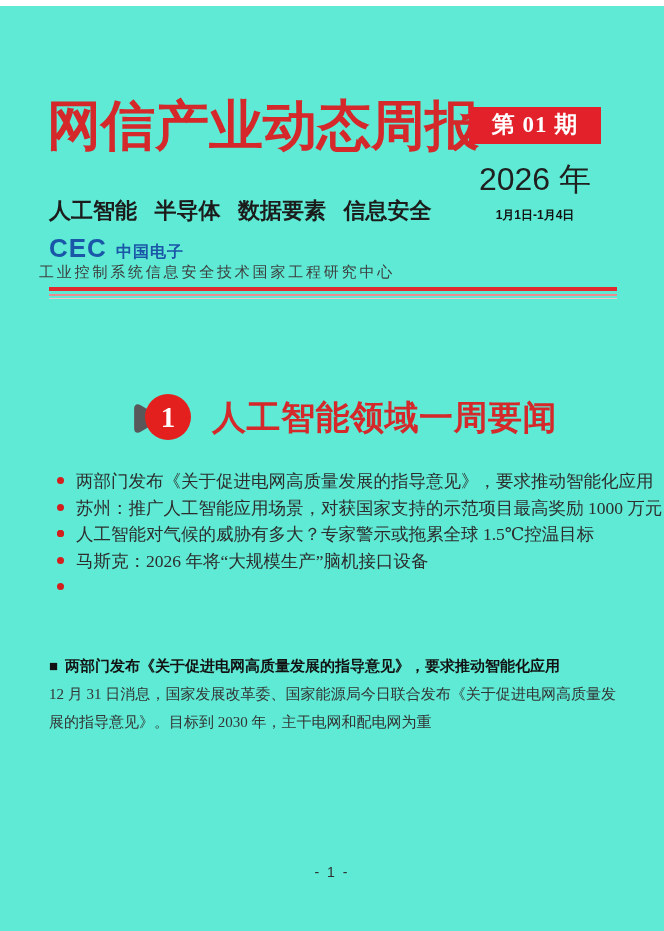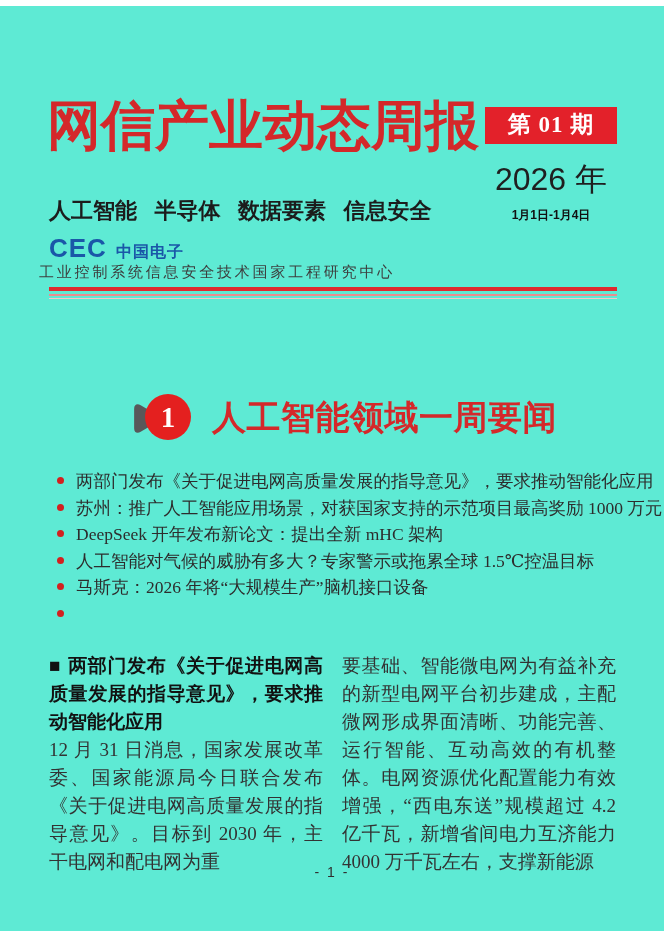--- a/index.html
+++ b/index.html
@@ -35,21 +35,21 @@
     width: 432px;
     text-align: left;
     font-size: 22px;
     font-weight: 700;
     color: #1c1c1c;
     word-spacing: 12px;
     white-space: nowrap;
   }
   .masthead-right {
     position: absolute;
-    left: 485px;
+    left: 469px;
     top: 101px;
     width: 132px;
     text-align: center;
   }
   .issue-badge {
     display: block;
     background: #e3212a;
     color: #ffffff;
     font-size: 23px;
     font-weight: 700;
@@ -176,21 +176,21 @@
   .article {
     position: absolute;
     left: 49px;
     top: 646px;
     width: 567px;
     display: flex;
     gap: 19px;
   }
   .article-col {
     flex: 1 1 0;
-    font-size: 19px;
+    font-size: 15px;
     line-height: 28px;
     text-align: justify;
     color: #333333;
   }
   .article-heading {
     font-weight: 700;
     color: #121212;
   }
   .heading-marker { margin-right: 7px; }
 
@@ -248,21 +248,20 @@
     <li class="headline-item">
       <span class="bullet-dot"></span>
       <span>两部门发布《关于促进电网高质量发展的指导意见》，要求推动智能化应用</span>
     </li>
     <li class="headline-item">
       <span class="bullet-dot"></span>
       <span>苏州：推广人工智能应用场景，对获国家支持的示范项目最高奖励 1000 万元</span>
     </li>
     <li class="headline-item">
       <span class="bullet-dot"></span>
-      <span>DeepSeek 开年发布新论文：提出全新 mHC 架构</span>
     </li>
     <li class="headline-item">
       <span class="bullet-dot"></span>
       <span>人工智能对气候的威胁有多大？专家警示或拖累全球 1.5℃控温目标</span>
     </li>
     <li class="headline-item">
       <span class="bullet-dot"></span>
       <span>马斯克：2026 年将“大规模生产”脑机接口设备</span>
     </li>
     <li class="headline-item">
@@ -270,20 +269,17 @@
     </li>
   </ul>
 
   <div class="article">
     <div class="article-col">
       <p class="article-heading">
         <span class="heading-marker">■</span><span>两部门发布《关于促进电网高质量发展的指导意见》，要求推动智能化应用</span>
       </p>
       <p class="article-text">12 月 31 日消息，国家发展改革委、国家能源局今日联合发布《关于促进电网高质量发展的指导意见》。目标到 2030 年，主干电网和配电网为重</p>
     </div>
-    <div class="article-col">
-      <p class="article-text">要基础、智能微电网为有益补充的新型电网平台初步建成，主配微网形成界面清晰、功能完善、运行智能、互动高效的有机整体。电网资源优化配置能力有效增强，“西电东送”规模超过 4.2 亿千瓦，新增省间电力互济能力 4000 万千瓦左右，支撑新能源</p>
-    </div>
   </div>
 
   <div class="page-footer">- 1 -</div>
 
 </div>
 
 </body></html>

